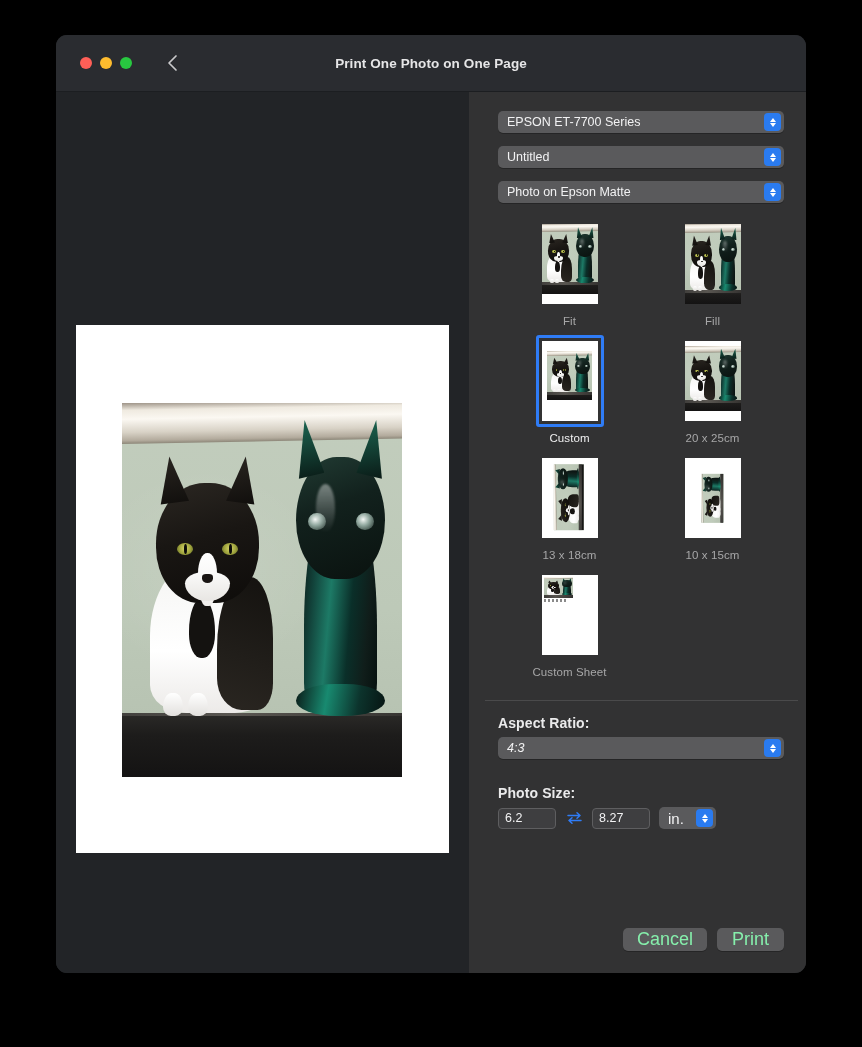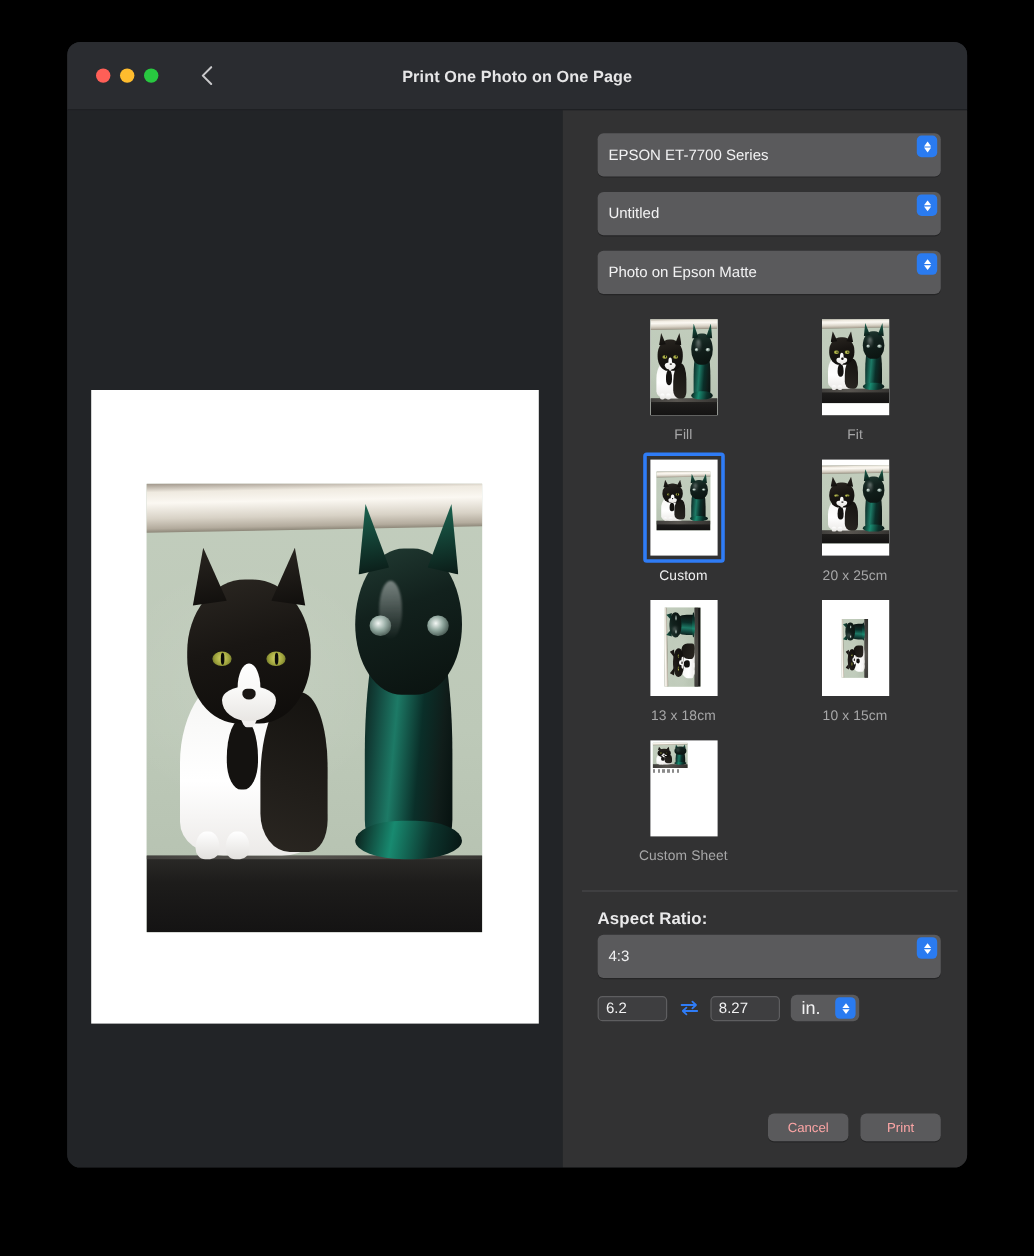--- a/index.html
+++ b/index.html
@@ -180,21 +180,21 @@
   .fig-gloss {
     position:absolute; left:22%; top:22%; width:22%; height:40%;
     background:linear-gradient(180deg, rgba(255,255,255,.42), rgba(255,255,255,0));
     border-radius:50%;
     filter:blur(1px);
   }
   
   .sb-inner { padding:19px 22px 0 29px; }
   .select {
     position:relative;
-    height:36px; margin-bottom:13px;
+    height:22px; margin-bottom:13px;
     background:#5a5a5c;
     border-radius:5px;
     display:flex; align-items:center;
     padding:0 18px 0 9px;
     font-size:12.5px; color:#f2f2f3;
     box-shadow:0 1px 0 rgba(0,0,0,.25);
     white-space:nowrap; overflow:hidden;
   }
   .stepper {
     position:absolute; right:3px; top:2px;
@@ -258,21 +258,21 @@
   
   .divider {
     margin:22px 8px 0 16px;
     height:1px; background:#4a4a4b;
   }
   .field-block { padding:14px 22px 0 29px; }
   .field-label {
     font-size:14px; color:#eaeaeb; font-weight:bold;
     margin-bottom:6px; letter-spacing:.1px;
   }
-  .select.wide { width:100%; margin-bottom:0; }
+  .select.wide { width:100%; margin-bottom:12px;font-style:italic; }
   .size-row { display:flex; align-items:center; gap:9px; }
   .num-input {
     width:58px; height:21px;
     background:#3e3e40;
     border:1px solid #5e5e60;
     border-radius:4px;
     display:flex; align-items:center;
     padding:0 6px;
     font-size:12.5px; color:#f2f2f3;
   }
@@ -288,21 +288,21 @@
   
   .actions {
     position:absolute; right:22px; bottom:22px;
     display:flex; gap:10px;
   }
   .btn {
     min-width:67px; height:23px;
     background:#5a5a5c;
     border-radius:5px;
     display:flex; align-items:center; justify-content:center;
-    font-size:11px; color:#fca5a5;
+    font-size:18px; color:#86efac;
     padding:0 14px;
     box-shadow:0 1px 0 rgba(0,0,0,.25);
   }
 </style>
 </head>
 <body>
 
 <div class="window">
 
   <div class="titlebar">
@@ -382,20 +382,61 @@
 
         <div class="select">
           <span>Photo on Epson Matte</span>
           <span class="stepper">
               <i class="up"></i>
               <i class="down"></i>
             </span>
         </div>
 
         <div class="presets">
+
+          <div class="preset">
+            <div class="preset-frame">
+                <div class="preset-page">
+              <div class="t-fit">
+                    <div class="photo">
+                <div class="ph-wall"></div>
+                      <div class="ph-molding"></div>
+                      <div class="ph-table"></div>
+                <div class="cat">
+                        <div class="cat-body"></div>
+                        <div class="cat-spot"></div>
+                        <div class="cat-paw l"></div>
+                        <div class="cat-paw r"></div>
+                  <div class="cat-head">
+                          <div class="cat-ear l"></div>
+                          <div class="cat-ear r"></div>
+                          <div class="cat-blaze"></div>
+                          <div class="cat-muzzle"></div>
+                          <div class="cat-eye l"></div>
+                          <div class="cat-eye r"></div>
+                          <div class="cat-nose"></div>
+                        </div>
+                      </div>
+                <div class="fig">
+                        <div class="fig-body"></div>
+                        <div class="fig-foot"></div>
+                  <div class="fig-head">
+                          <div class="fig-ear l"></div>
+                          <div class="fig-ear r"></div>
+                          <div class="fig-eye l"></div>
+                          <div class="fig-eye r"></div>
+                          <div class="fig-gloss"></div>
+                        </div>
+                      </div>
+              </div>
+                  </div>
+            </div>
+              </div>
+            <div class="preset-label">Fit</div>
+          </div>
 
           <div class="preset">
             <div class="preset-frame">
                 <div class="preset-page">
               <div class="t-fill">
                     <div class="photo">
                 <div class="ph-wall"></div>
                       <div class="ph-molding"></div>
                       <div class="ph-table"></div>
                 <div class="cat">
@@ -424,61 +465,20 @@
                           <div class="fig-gloss"></div>
                         </div>
                       </div>
               </div>
                   </div>
             </div>
               </div>
             <div class="preset-label">Fill</div>
           </div>
 
-          <div class="preset">
-            <div class="preset-frame">
-                <div class="preset-page">
-              <div class="t-fit">
-                    <div class="photo">
-                <div class="ph-wall"></div>
-                      <div class="ph-molding"></div>
-                      <div class="ph-table"></div>
-                <div class="cat">
-                        <div class="cat-body"></div>
-                        <div class="cat-spot"></div>
-                        <div class="cat-paw l"></div>
-                        <div class="cat-paw r"></div>
-                  <div class="cat-head">
-                          <div class="cat-ear l"></div>
-                          <div class="cat-ear r"></div>
-                          <div class="cat-blaze"></div>
-                          <div class="cat-muzzle"></div>
-                          <div class="cat-eye l"></div>
-                          <div class="cat-eye r"></div>
-                          <div class="cat-nose"></div>
-                        </div>
-                      </div>
-                <div class="fig">
-                        <div class="fig-body"></div>
-                        <div class="fig-foot"></div>
-                  <div class="fig-head">
-                          <div class="fig-ear l"></div>
-                          <div class="fig-ear r"></div>
-                          <div class="fig-eye l"></div>
-                          <div class="fig-eye r"></div>
-                          <div class="fig-gloss"></div>
-                        </div>
-                      </div>
-              </div>
-                  </div>
-            </div>
-              </div>
-            <div class="preset-label">Fit</div>
-          </div>
-
           <div class="preset selected">
             <div class="preset-frame">
                 <div class="preset-page">
               <div class="t-cust">
                     <div class="photo">
                 <div class="ph-wall"></div>
                       <div class="ph-molding"></div>
                       <div class="ph-table"></div>
                 <div class="cat">
                         <div class="cat-body"></div>
@@ -688,20 +688,21 @@
         <div class="select wide">
           <span>4:3</span>
           <span class="stepper">
               <i class="up"></i>
               <i class="down"></i>
             </span>
         </div>
       </div>
 
       <div class="field-block">
+        <div class="field-label">Photo Size:</div>
         <div class="size-row">
           <div class="num-input">
             <span>6.2</span>
           </div>
           <span class="swap-icon">
             <svg width="17" height="14" viewBox="0 0 17 14">
               <path d="M2 4.5 H14 M11 1.7 L14 4.5 L11 7.3" fill="none" stroke="#2f7cf6" stroke-width="1.5" stroke-linecap="round" stroke-linejoin="round"></path>
               <path d="M15 9.5 H3 M6 6.7 L3 9.5 L6 12.3" fill="none" stroke="#2f7cf6" stroke-width="1.5" stroke-linecap="round" stroke-linejoin="round"></path>
             </svg>
           </span>

